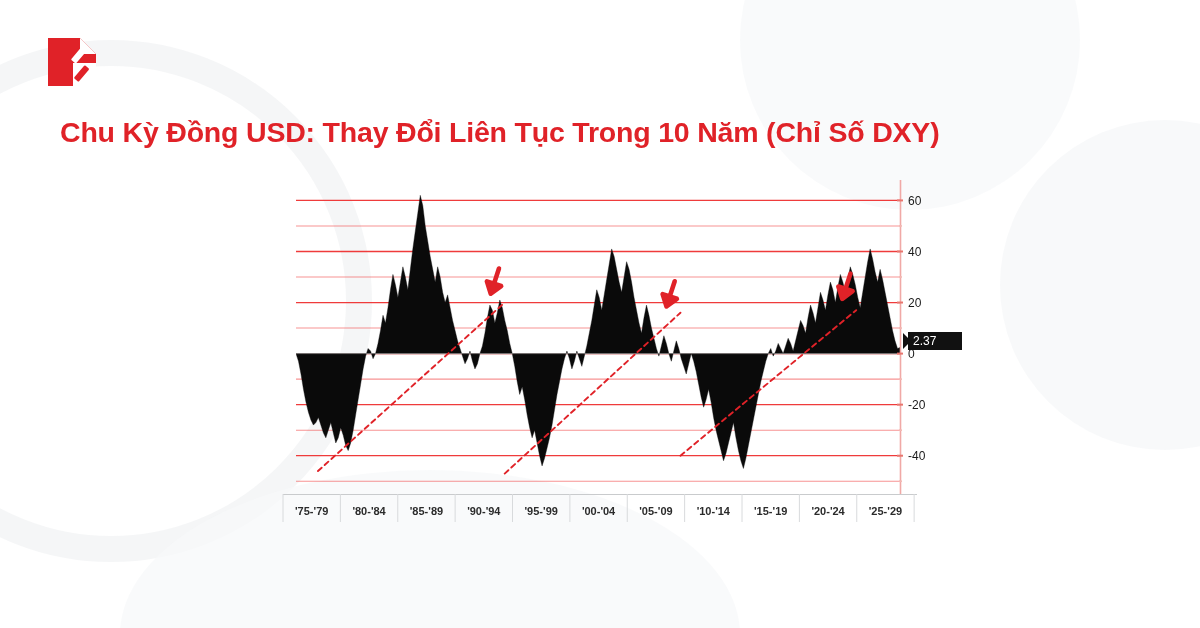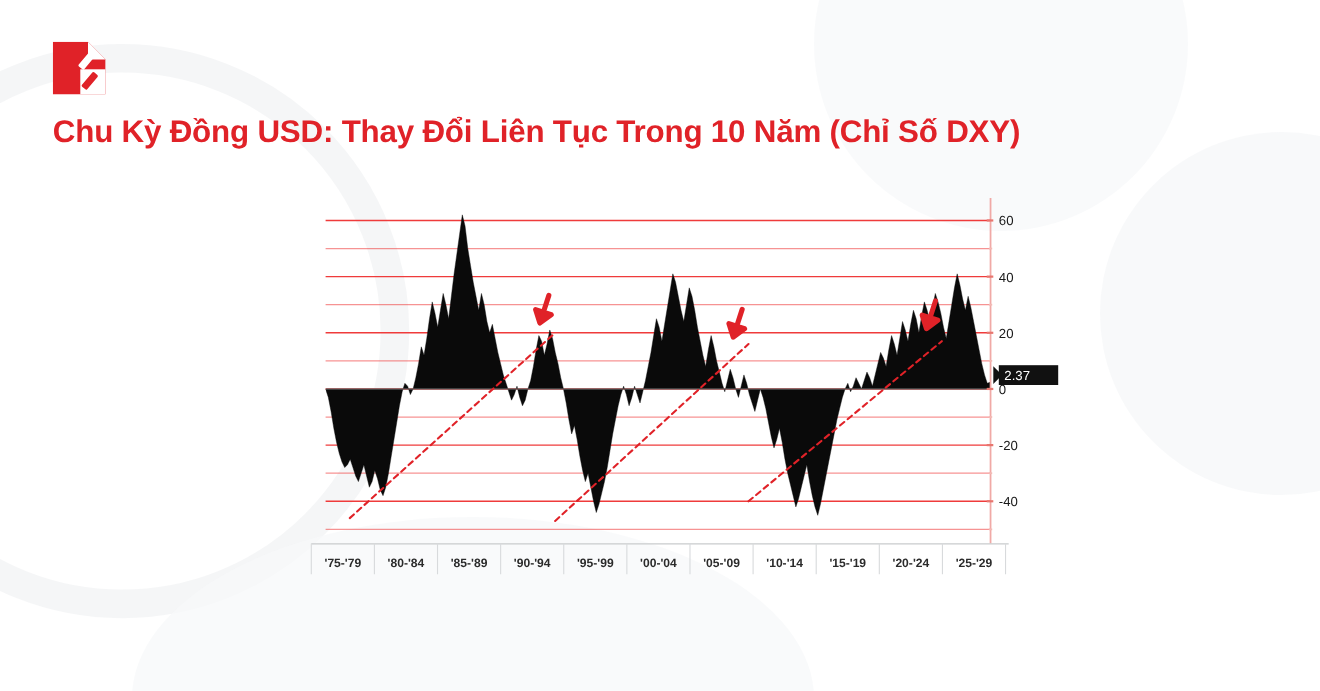--- a/index.html
+++ b/index.html
@@ -45,21 +45,21 @@
   }
   #logo-mark {
     width: 48px;
     height: 48px;
     display: block;
   }
   #page-title {
     position: absolute;
     left: 48px;
     top: 103px;
-    margin: 0;
+    margin: 12px;
     font-family: "Liberation Sans", sans-serif;
     font-weight: bold;
     font-size: 28.5px;
     line-height: 1.25;
     letter-spacing: -0.2px;
     color: #e02228;
     white-space: nowrap;
     z-index: 3;
     text-align: right;
   }

